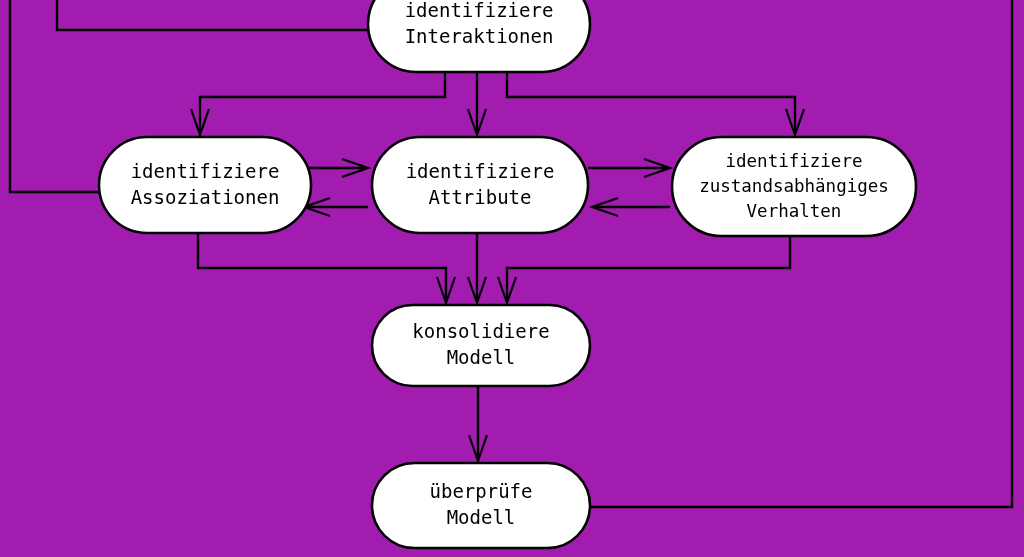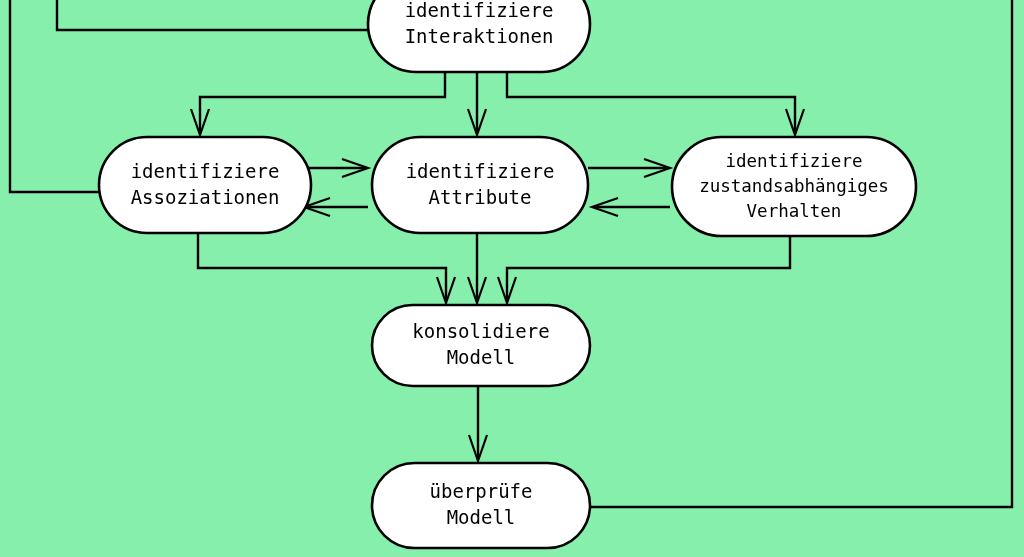--- a/index.html
+++ b/index.html
@@ -11,21 +11,21 @@
   body {
     width: 1024px;
     height: 557px;
     overflow: hidden;
     font-family: "DejaVu Sans Mono", "Liberation Mono", monospace;
   }
   #diagram-root {
     position: relative;
     width: 1024px;
     height: 557px;
-    background: #86efac;
+    background: #a21caf;
   }
   svg#flow-svg {
     display: block;
     width: 1024px;
     height: 557px;
   }
   .node-shape {
     fill: #ffffff;
     stroke: #000000;
     stroke-width: 2.6;

